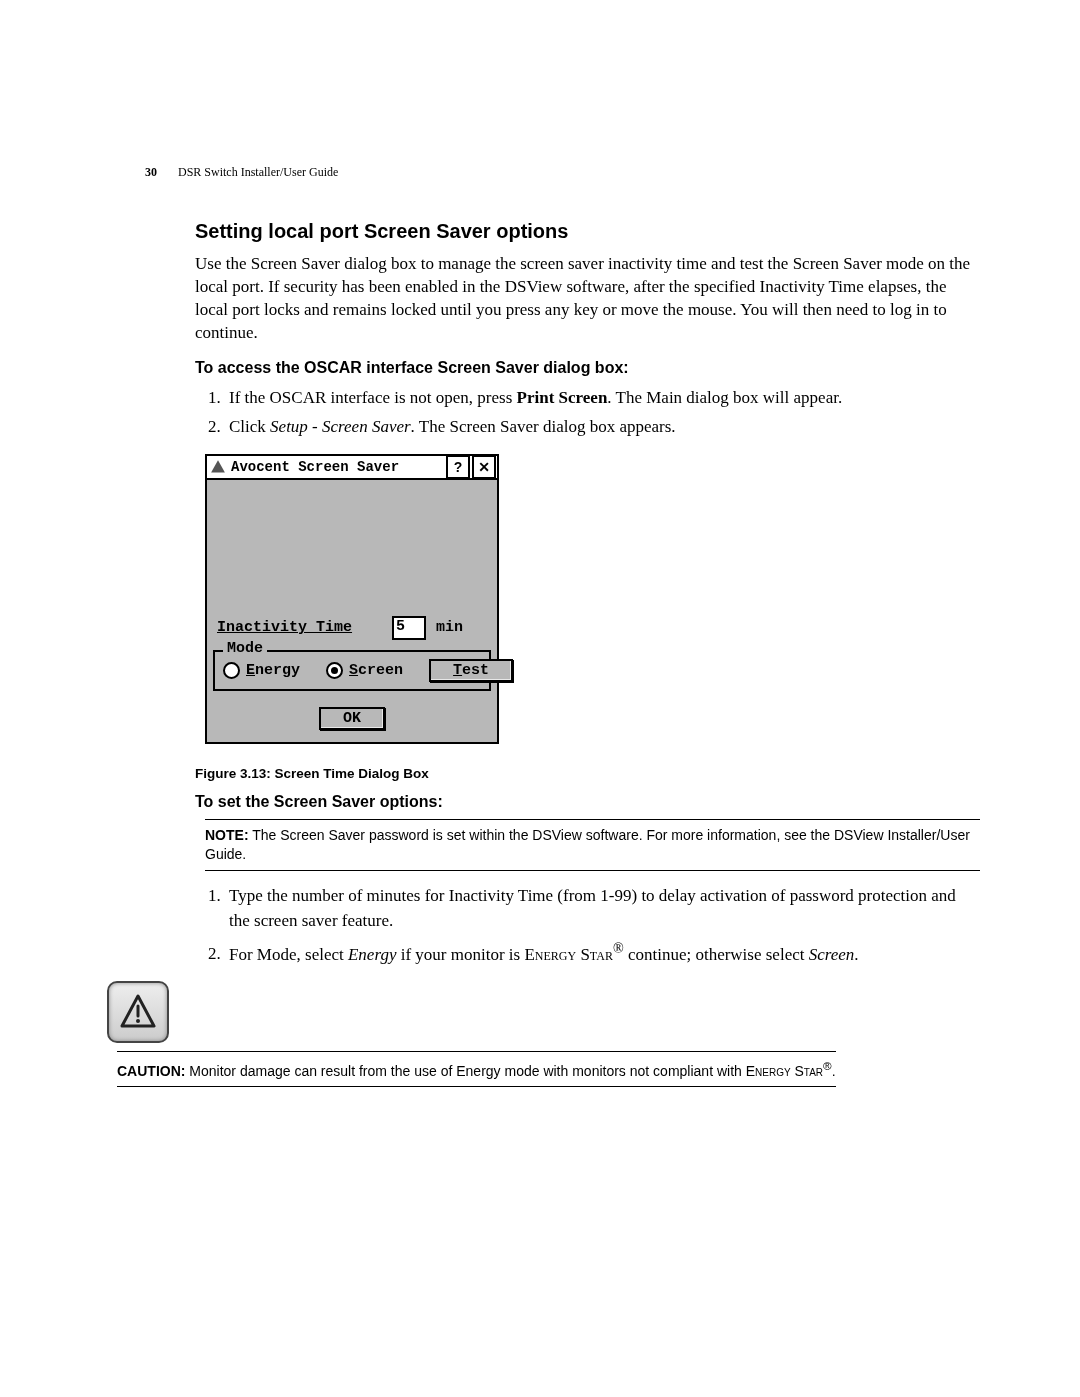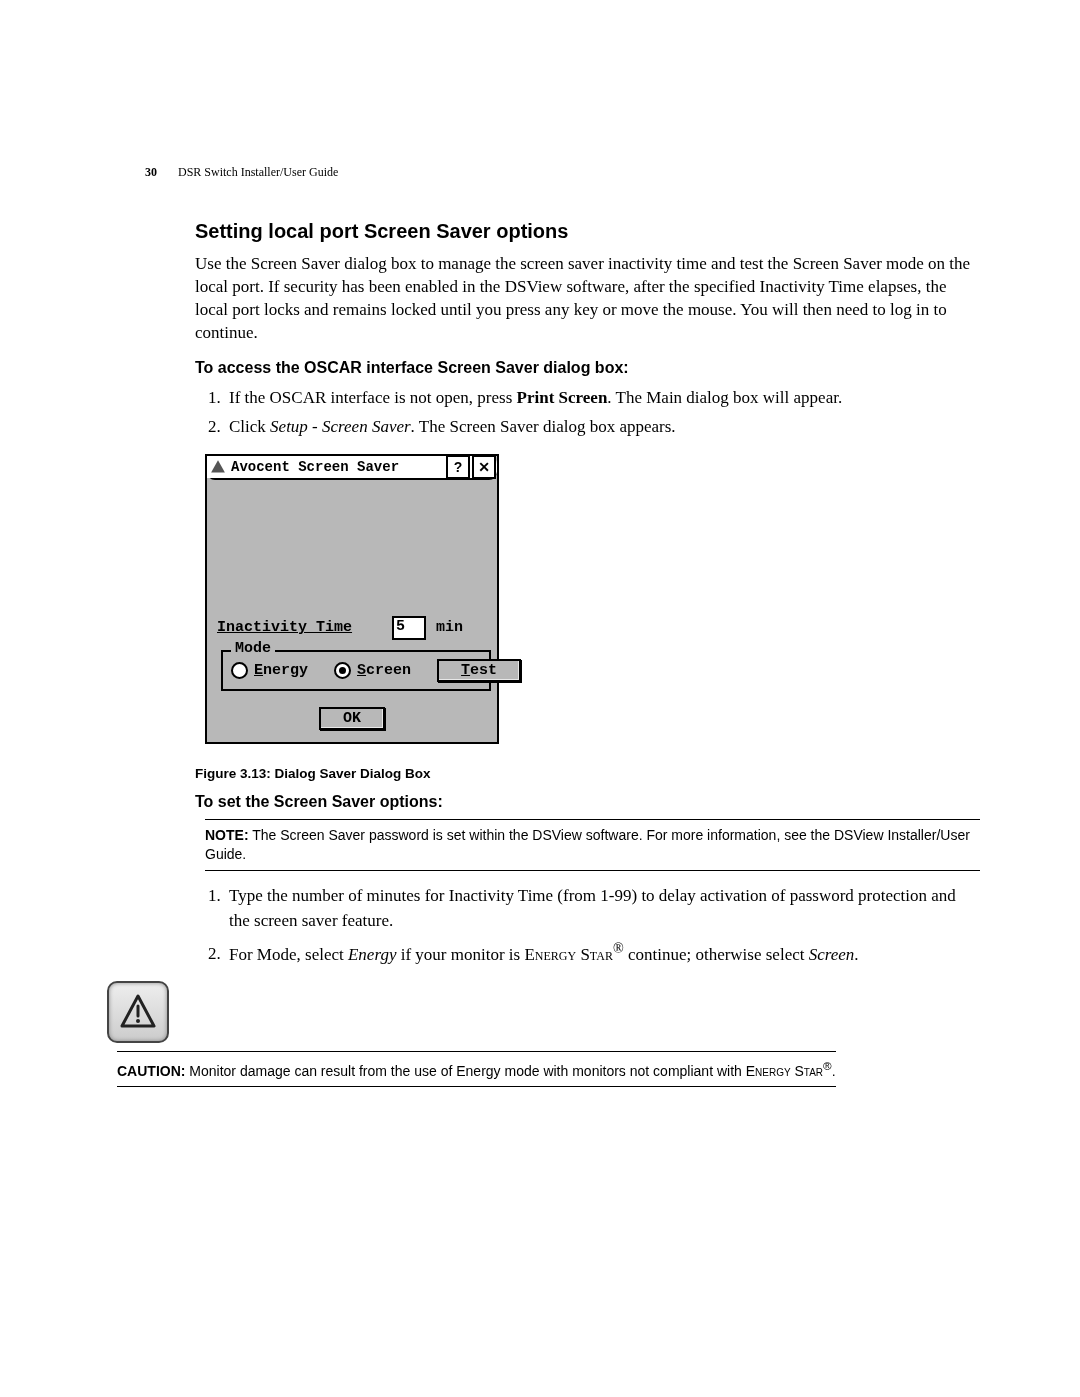--- a/index.html
+++ b/index.html
@@ -69,21 +69,20 @@
     font-weight: bold;
     color: #000;
   }
   .dialog .titlebar {
     display: flex;
     align-items: center;
     background: #fff;
     border-bottom: 2px solid #000;
     padding: 0;
     height: 22px;
-    border-radius: 8px;
   }
   .dialog .titlebar .logo {
     width: 22px;
     height: 22px;
     display: flex;
     align-items: center;
     justify-content: center;
     font-size: 14px;
     border-right: 0;
     background:#fff;
@@ -125,21 +124,21 @@
     text-align: left;
     padding-left: 2px;
     margin-left: 40px;
     margin-right: 10px;
     font-family: "Courier New", monospace;
     font-weight: bold;
     font-size: 15px;
   }
   .dialog .mode-group {
     border: 2px solid #000;
-    margin: 4px 6px 10px 14px;
+    margin: 4px 6px 10px 6px;
     position: relative;
     padding: 10px 8px 10px 8px;
     display: flex;
     align-items: center;
     font-size: 15px;
   }
   .dialog .mode-group .legend {
     position: absolute;
     top: -12px;
     left: 8px;
@@ -282,21 +281,21 @@
         </div>
         <div class="testwrap">
           <span class="dbtn"><u>T</u>est</span>
         </div>
       </div>
       <div class="footer">
         <span class="dbtn">OK</span>
       </div>
     </div>
 
-    <div class="figcap">Figure 3.13: Dialog Saver Dialog Box</div>
+    <div class="figcap">Figure 3.13: Screen Time Dialog Box</div>
 
     <div class="sub-head">To set the Screen Saver options:</div>
 
     <div class="noteblock">
       <span class="lead">NOTE:</span><span> The Screen Saver password is set within the DSView software. For more information, see the DSView Installer/User Guide.</span>
     </div>
 
     <ol class="numlist">
       <li>
         <span>Type the number of minutes for Inactivity Time (from 1-99) to delay activation of password protection and the screen saver feature.</span>

